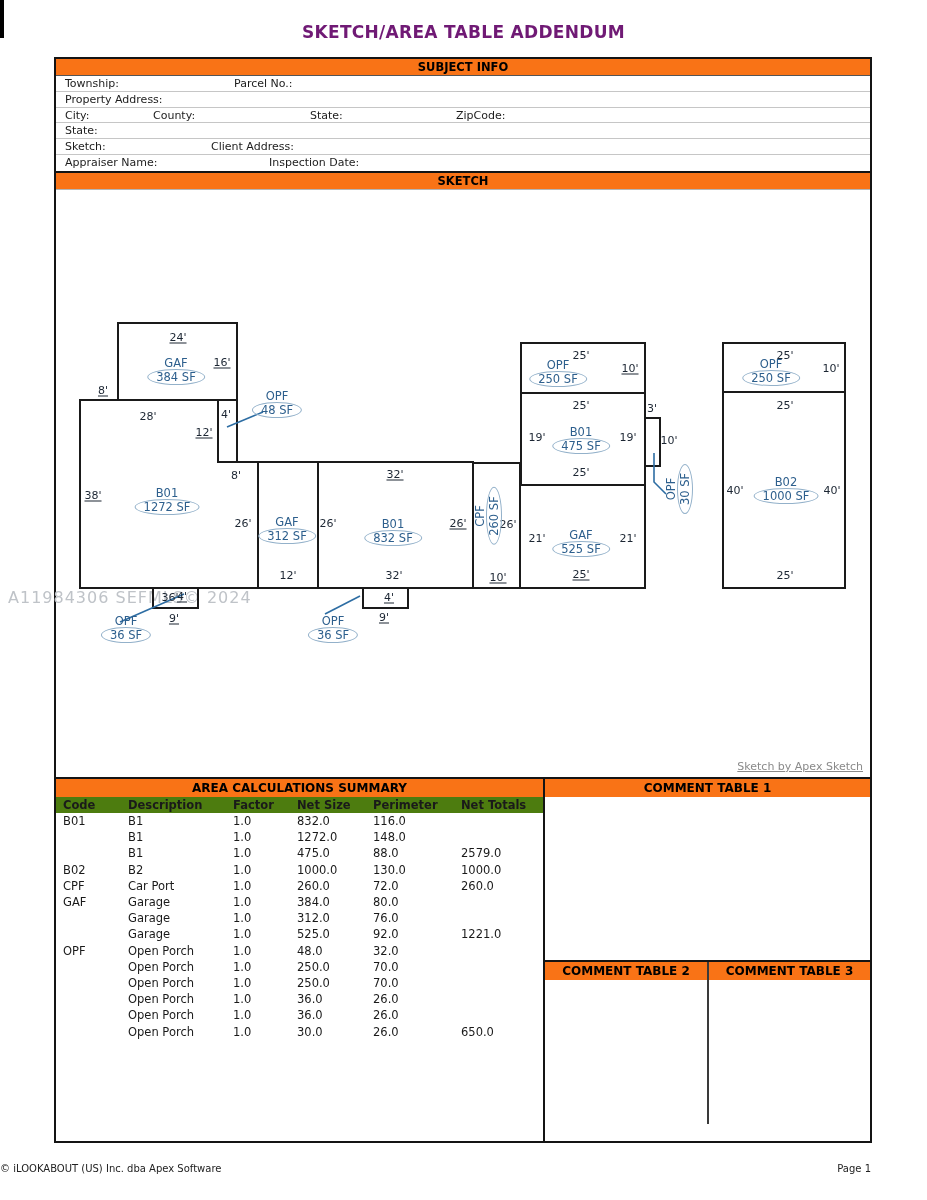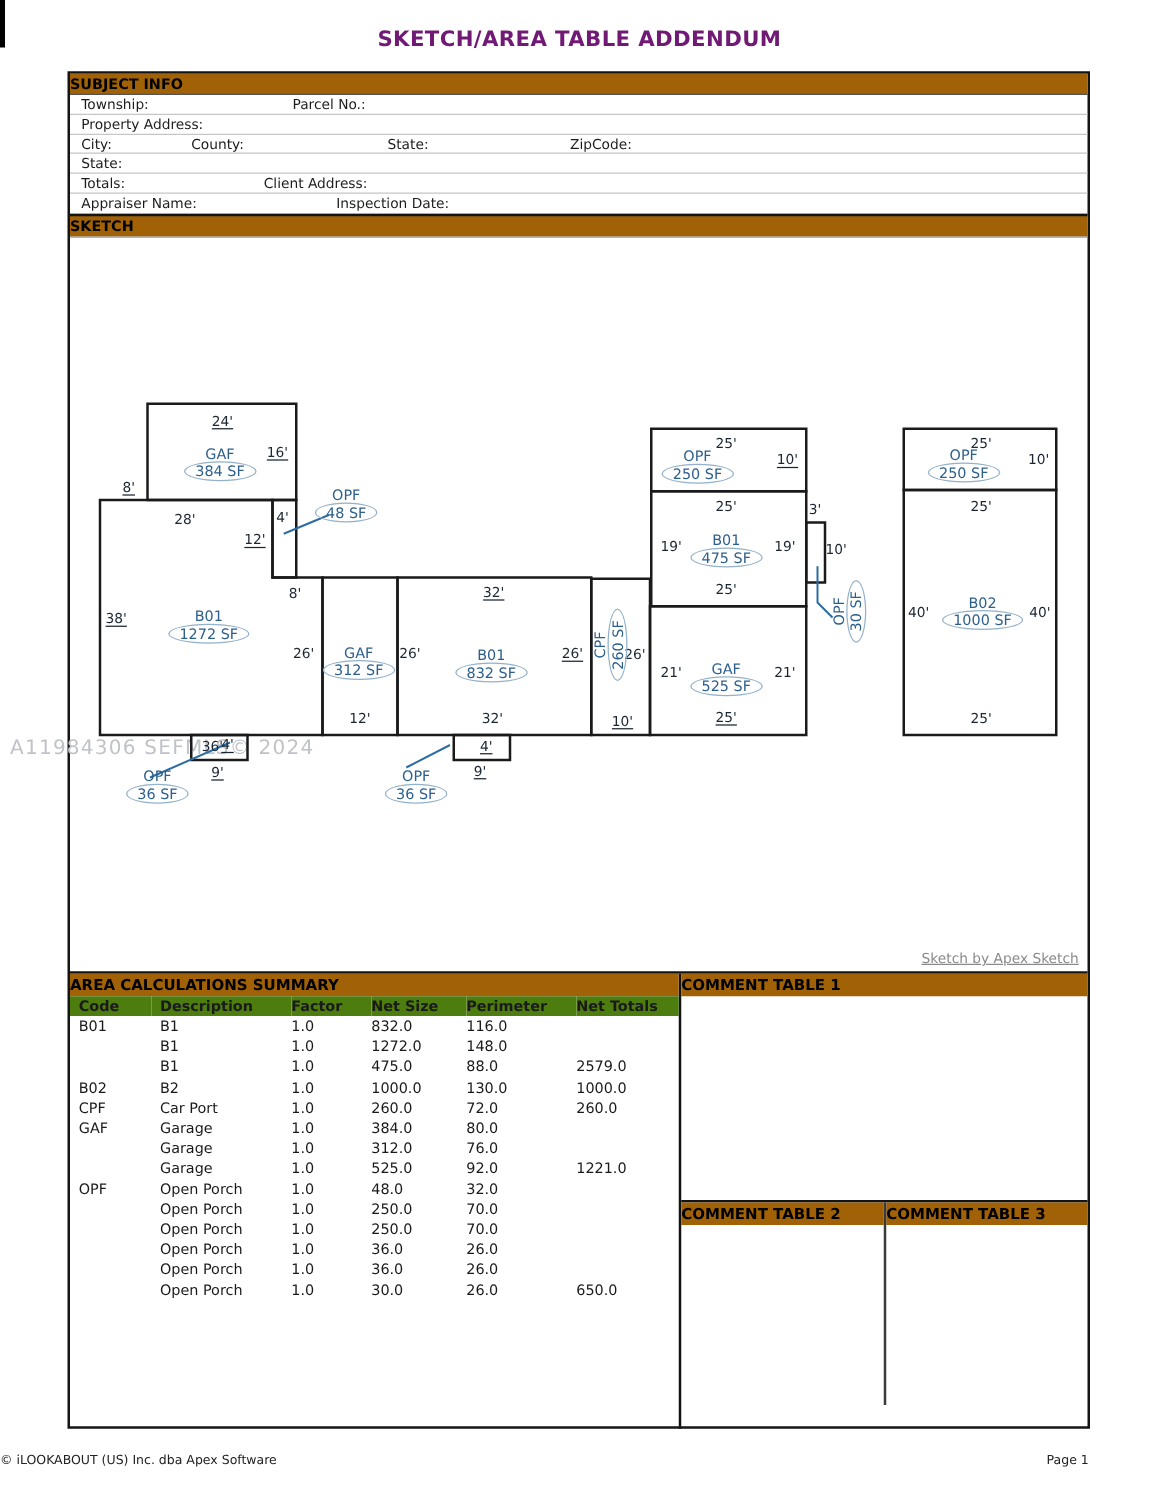--- a/index.html
+++ b/index.html
@@ -3,21 +3,21 @@
 <meta charset="utf-8">
 <style>
   html,body{margin:0;padding:0;background:#fff;}
   body{width:927px;height:1200px;position:relative;font-family:"DejaVu Sans","Liberation Sans",sans-serif;color:#1a1a1a;overflow:hidden;}
   .abs{position:absolute;}
   
   #artifact{left:0;top:0;width:4px;height:38px;background:#000;}
   #page-title{left:0;top:22px;width:927px;text-align:center;font-size:17px;font-weight:bold;letter-spacing:.3px;color:#701a75;}
   
   #mainbox{left:54px;top:57px;width:814px;height:1082px;border:2px solid #141414;}
-  .bar{background:#a16207;font-weight:bold;font-size:11.5px;line-height:17px;color:#000;}
+  .bar{background:#f97316;text-align:center;font-weight:bold;font-size:11.5px;line-height:17px;color:#000;}
   #si-bar{left:0;top:0;width:814px;height:17px;border-bottom:1px solid #555;box-sizing:border-box;}
   .si-row{position:absolute;left:0;width:814px;height:15.8px;border-bottom:1px solid #c6c6c6;box-sizing:border-box;}
   .si-row .lbl{position:absolute;top:1px;font-size:11px;color:#1c1c1c;white-space:nowrap;}
   #sk-bar{left:0;top:112px;width:814px;height:19px;border-top:2px solid #141414;border-bottom:1px solid #b5b5b5;box-sizing:border-box;line-height:16px;}
   
   #sketch{left:1px;top:130px;width:814px;height:588px;}
   #sketch svg{position:absolute;left:0;top:0;z-index:1;}
   #watermark{left:-49px;top:399px;z-index:0;font-size:16px;letter-spacing:1px;color:#bfc3c8;white-space:nowrap;}
   #credit{right:8px;top:571px;z-index:2;font-size:11px;color:#8a8a8a;text-decoration:underline;}
   .dim{position:absolute;z-index:2;transform:translate(-50%,-50%);font-size:11px;color:#1c2633;white-space:nowrap;font-style:normal;}
@@ -66,21 +66,21 @@
   <div class="si-row" style="top:48.6px">
     <span class="lbl" style="left:9px">City:</span>
     <span class="lbl" style="left:97px">County:</span>
     <span class="lbl" style="left:254px">State:</span>
     <span class="lbl" style="left:400px">ZipCode:</span>
   </div>
   <div class="si-row" style="top:64.4px">
     <span class="lbl" style="left:9px">State:</span>
   </div>
   <div class="si-row" style="top:80.2px">
-    <span class="lbl" style="left:9px">Totals:</span>
+    <span class="lbl" style="left:9px">Sketch:</span>
     <span class="lbl" style="left:155px">Client Address:</span>
   </div>
   <div class="si-row" style="top:96px;border-bottom:none">
     <span class="lbl" style="left:9px">Appraiser Name:</span>
     <span class="lbl" style="left:213px">Inspection Date:</span>
   </div>
 
   <div class="abs bar" id="sk-bar">SKETCH</div>
 
   <div class="abs" id="sketch">

